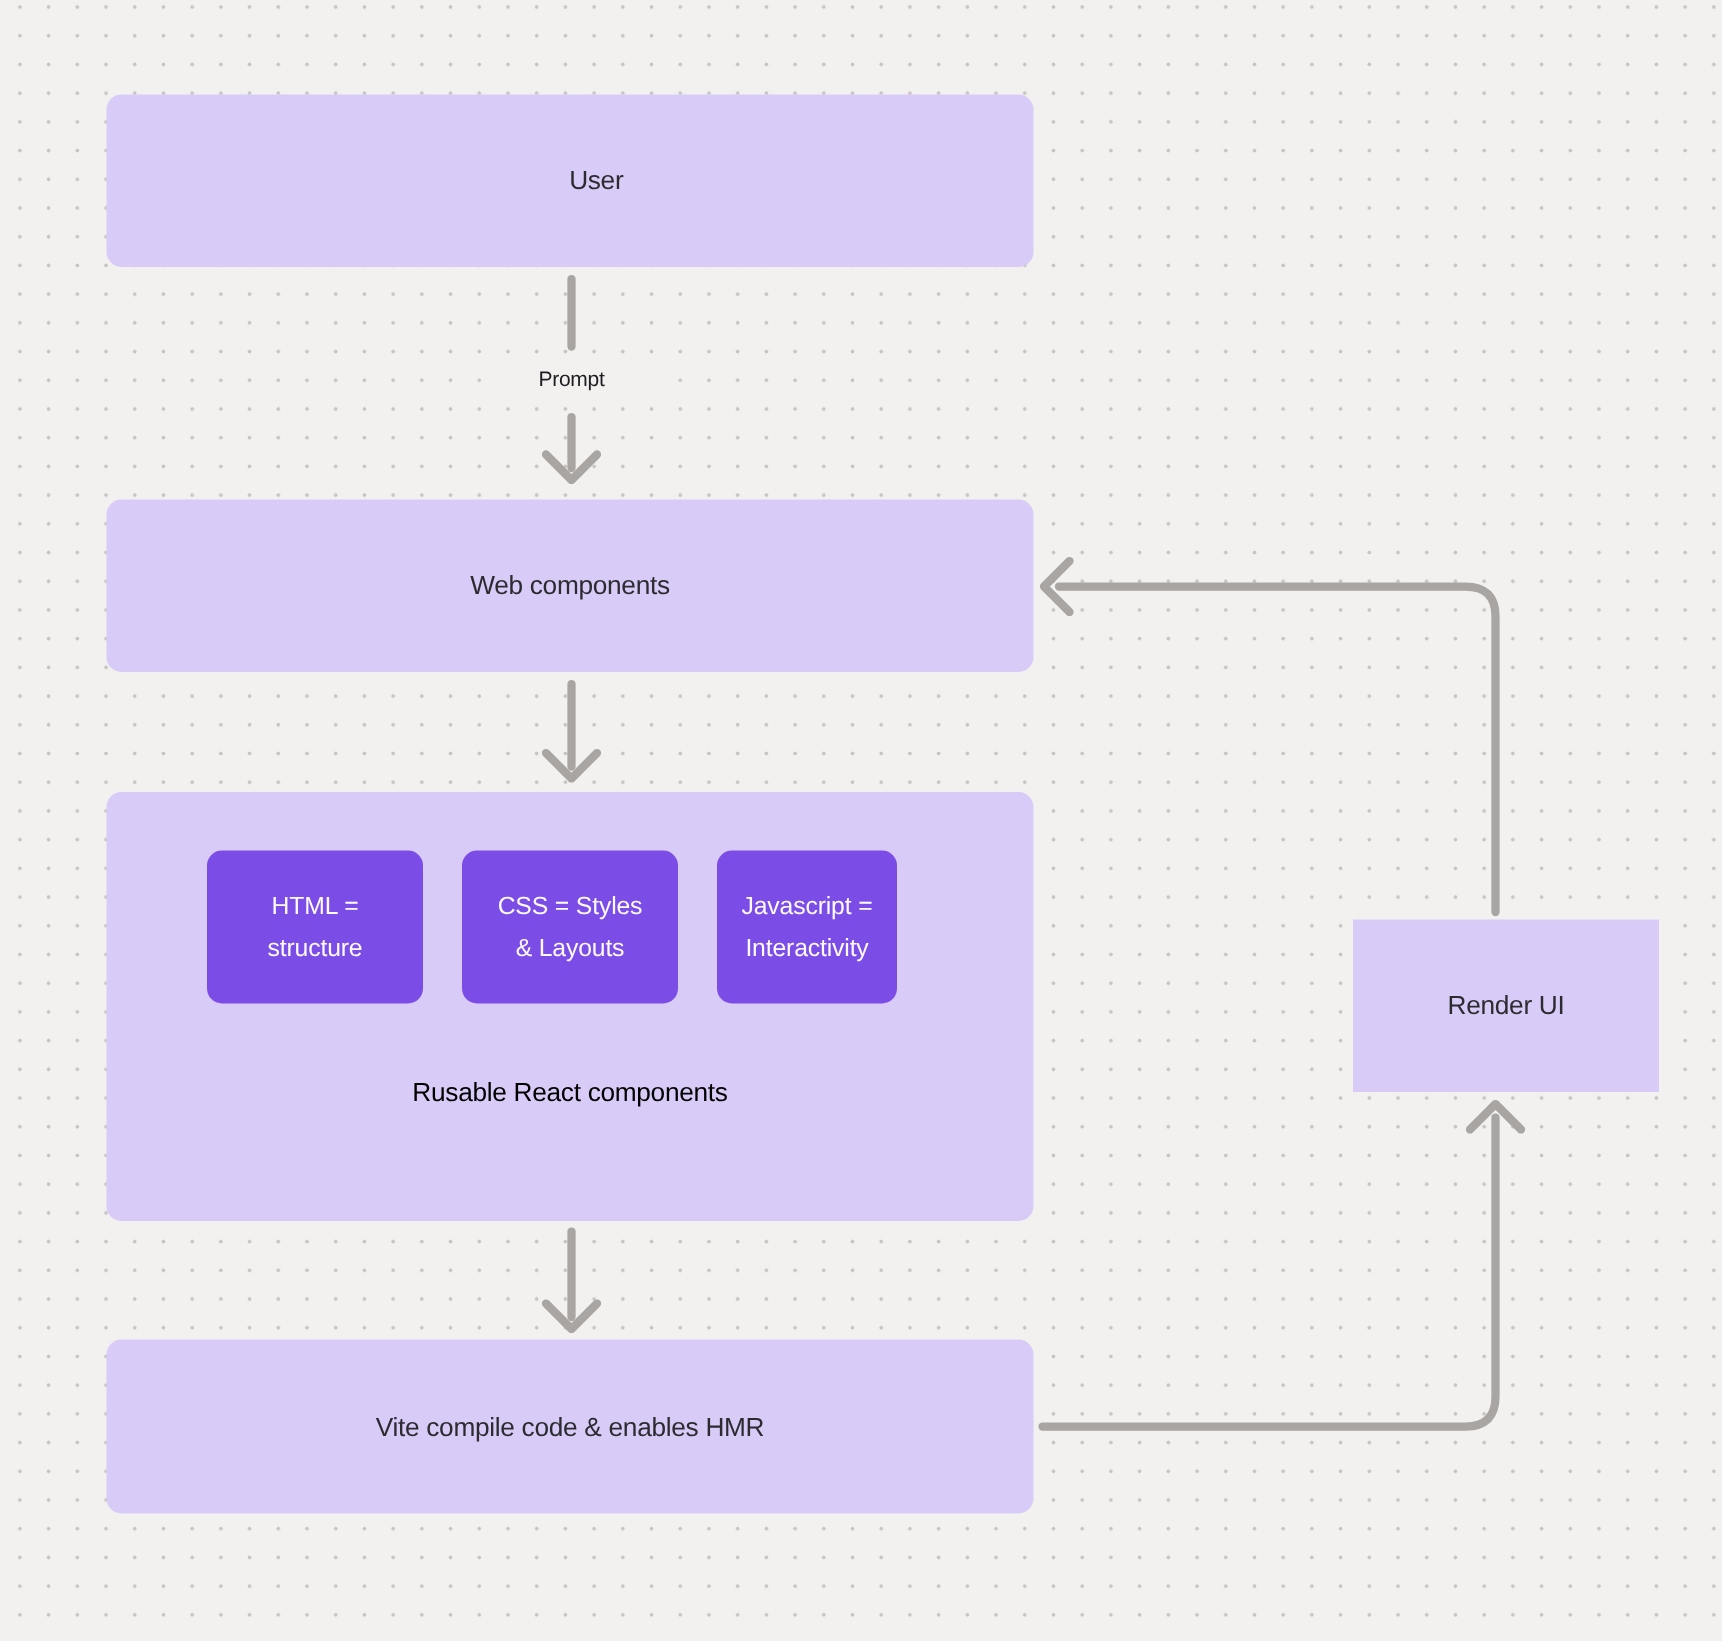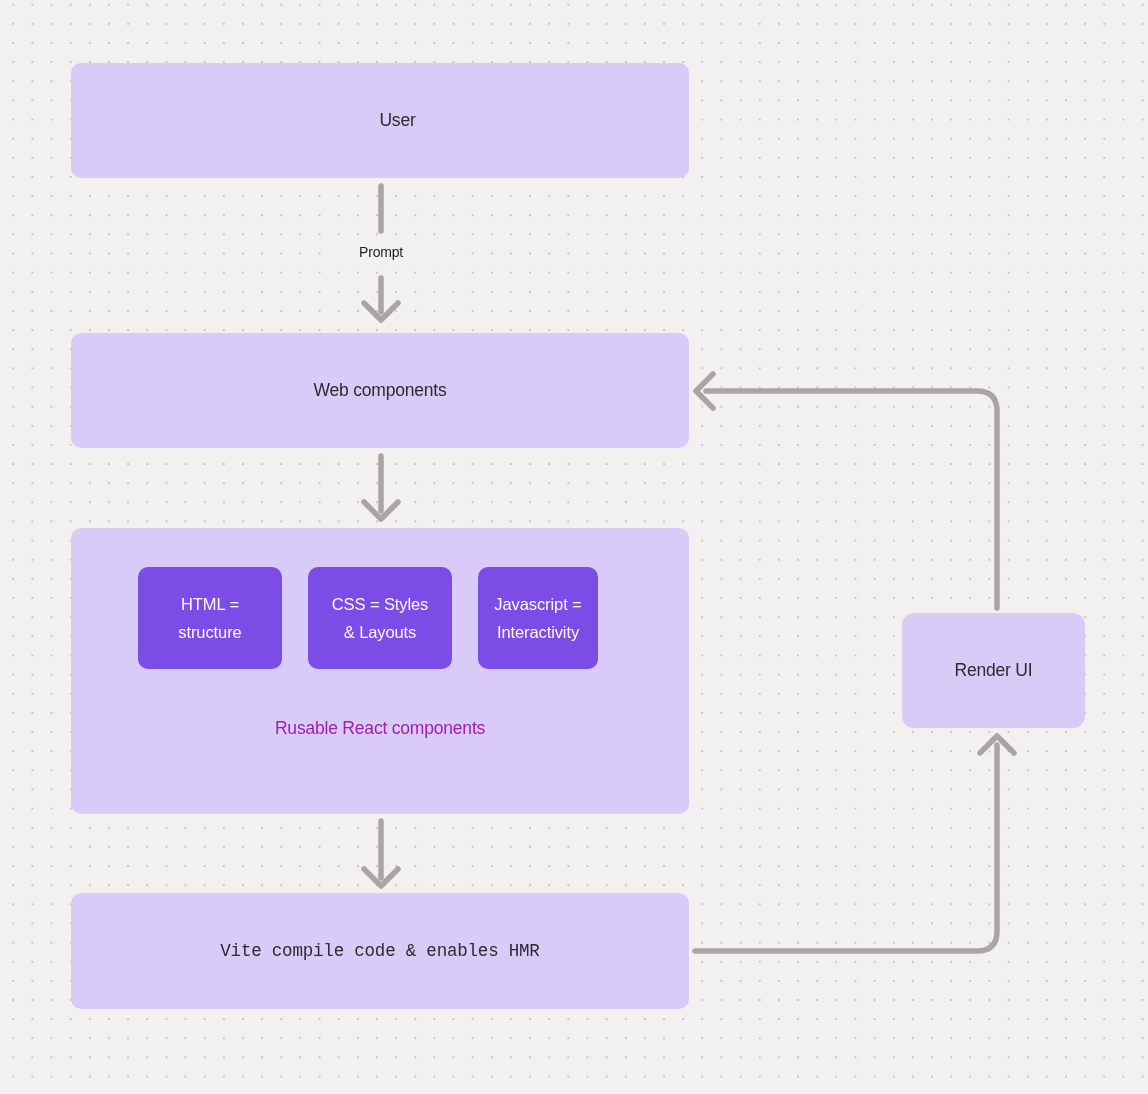--- a/index.html
+++ b/index.html
@@ -26,22 +26,22 @@
     background: #d9cbf7;
     border-radius: 10px;
     color: #2b2b30;
     font-size: 17.5px;
     letter-spacing: -0.2px;
   }
 
   .node-user          { left: 71px;  top: 63px;  width: 618px; height: 115px; padding-left: 35px; }
   .node-webapp        { left: 71px;  top: 333px; width: 618px; height: 115px; }
   .node-components    { left: 71px;  top: 528px; width: 618px; height: 286px; display: block; }
-  .node-vite          { left: 71px;  top: 893px; width: 618px; height: 116px; font-family: Liberation Mono, monospace; }
-  .node-renderui      { left: 902px; top: 613px; width: 183px; height: 115px; border-radius: 12px; }
+  .node-vite          { left: 71px;  top: 893px; width: 618px; height: 116px; }
+  .node-renderui      { left: 902px; top: 613px; width: 204px; height: 115px; border-radius: 0; }
 
   .component-chip {
     position: absolute;
     top: 39px;
     height: 102px;
     background: #7c4ce6;
     border-radius: 10px;
     color: #fbfaff;
     font-size: 16.5px;
     font-weight: 500;
@@ -55,21 +55,21 @@
   }
   .chip-html { left: 67px;  width: 144px; }
   .chip-css  { left: 237px; width: 144px; }
   .chip-js   { left: 407px; width: 120px; }
 
   .components-caption {
     position: absolute;
     left: 0; right: 0;
     top: 190px;
     text-align: center;
-    color: #a21caf;
+    color: #000000;
     font-size: 17.5px;
     letter-spacing: -0.2px;
   }
 
   .edge-label {
     position: absolute;
     left: 321px;
     top: 243px;
     width: 120px;
     text-align: center;

